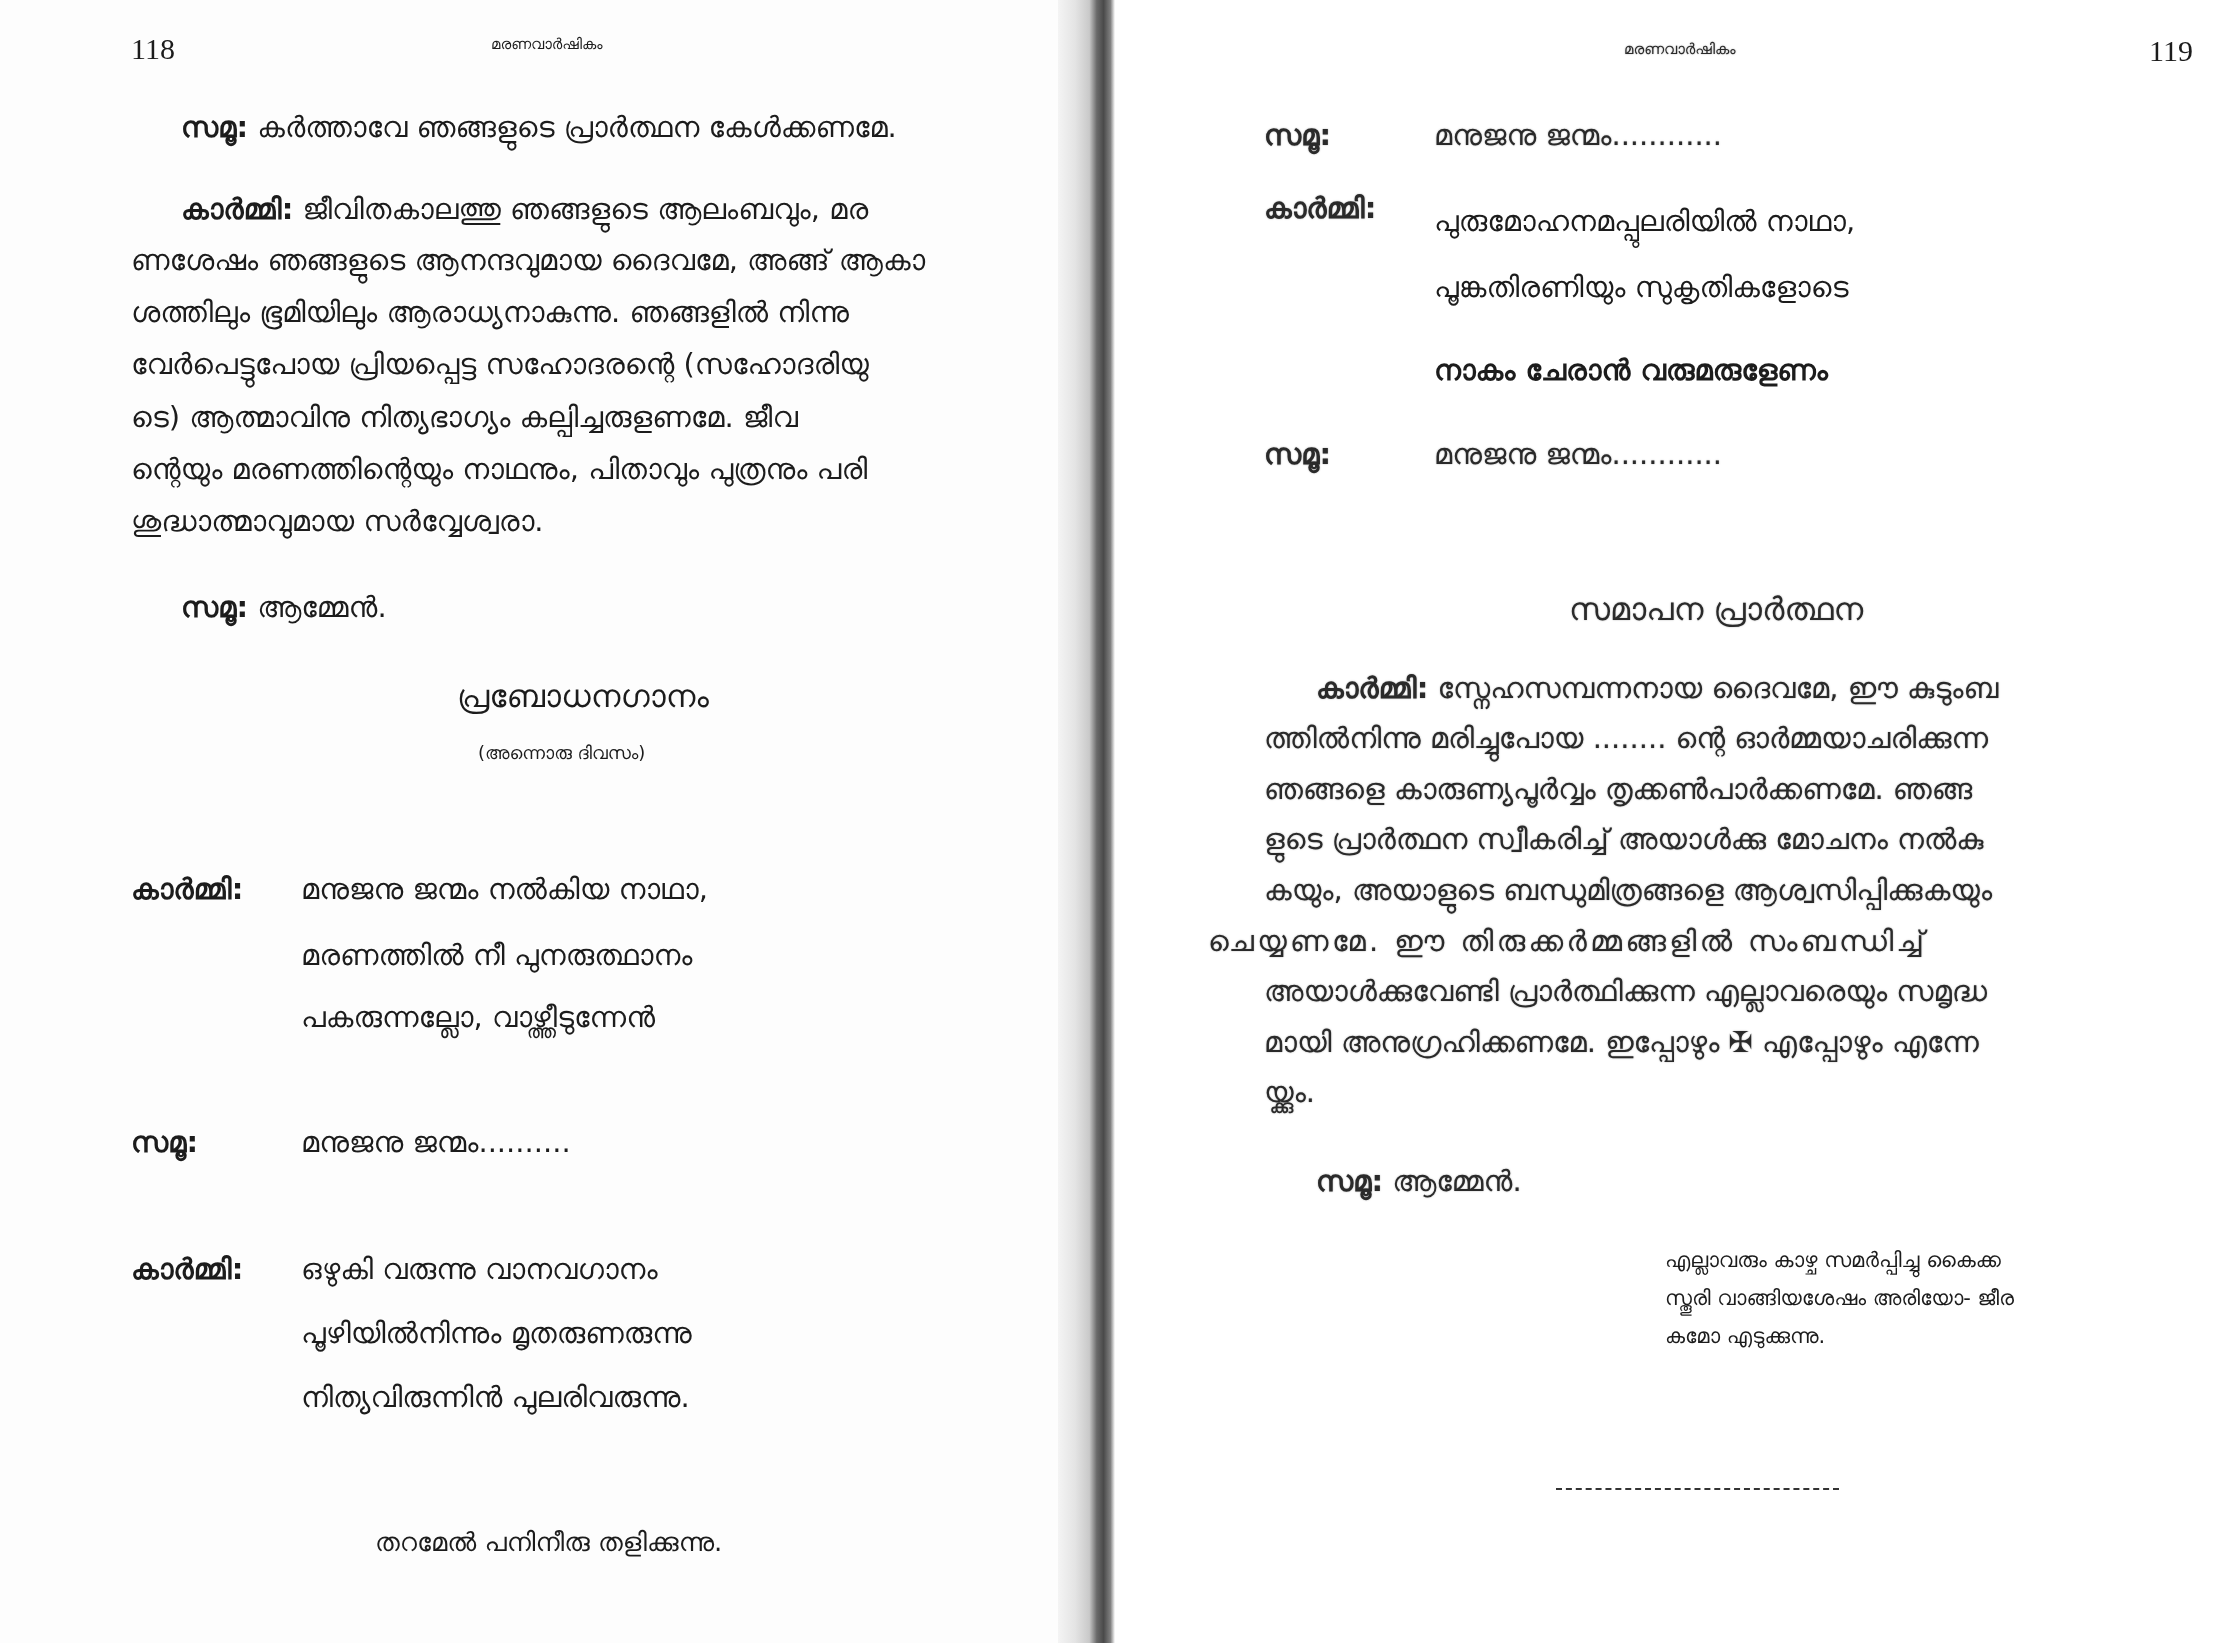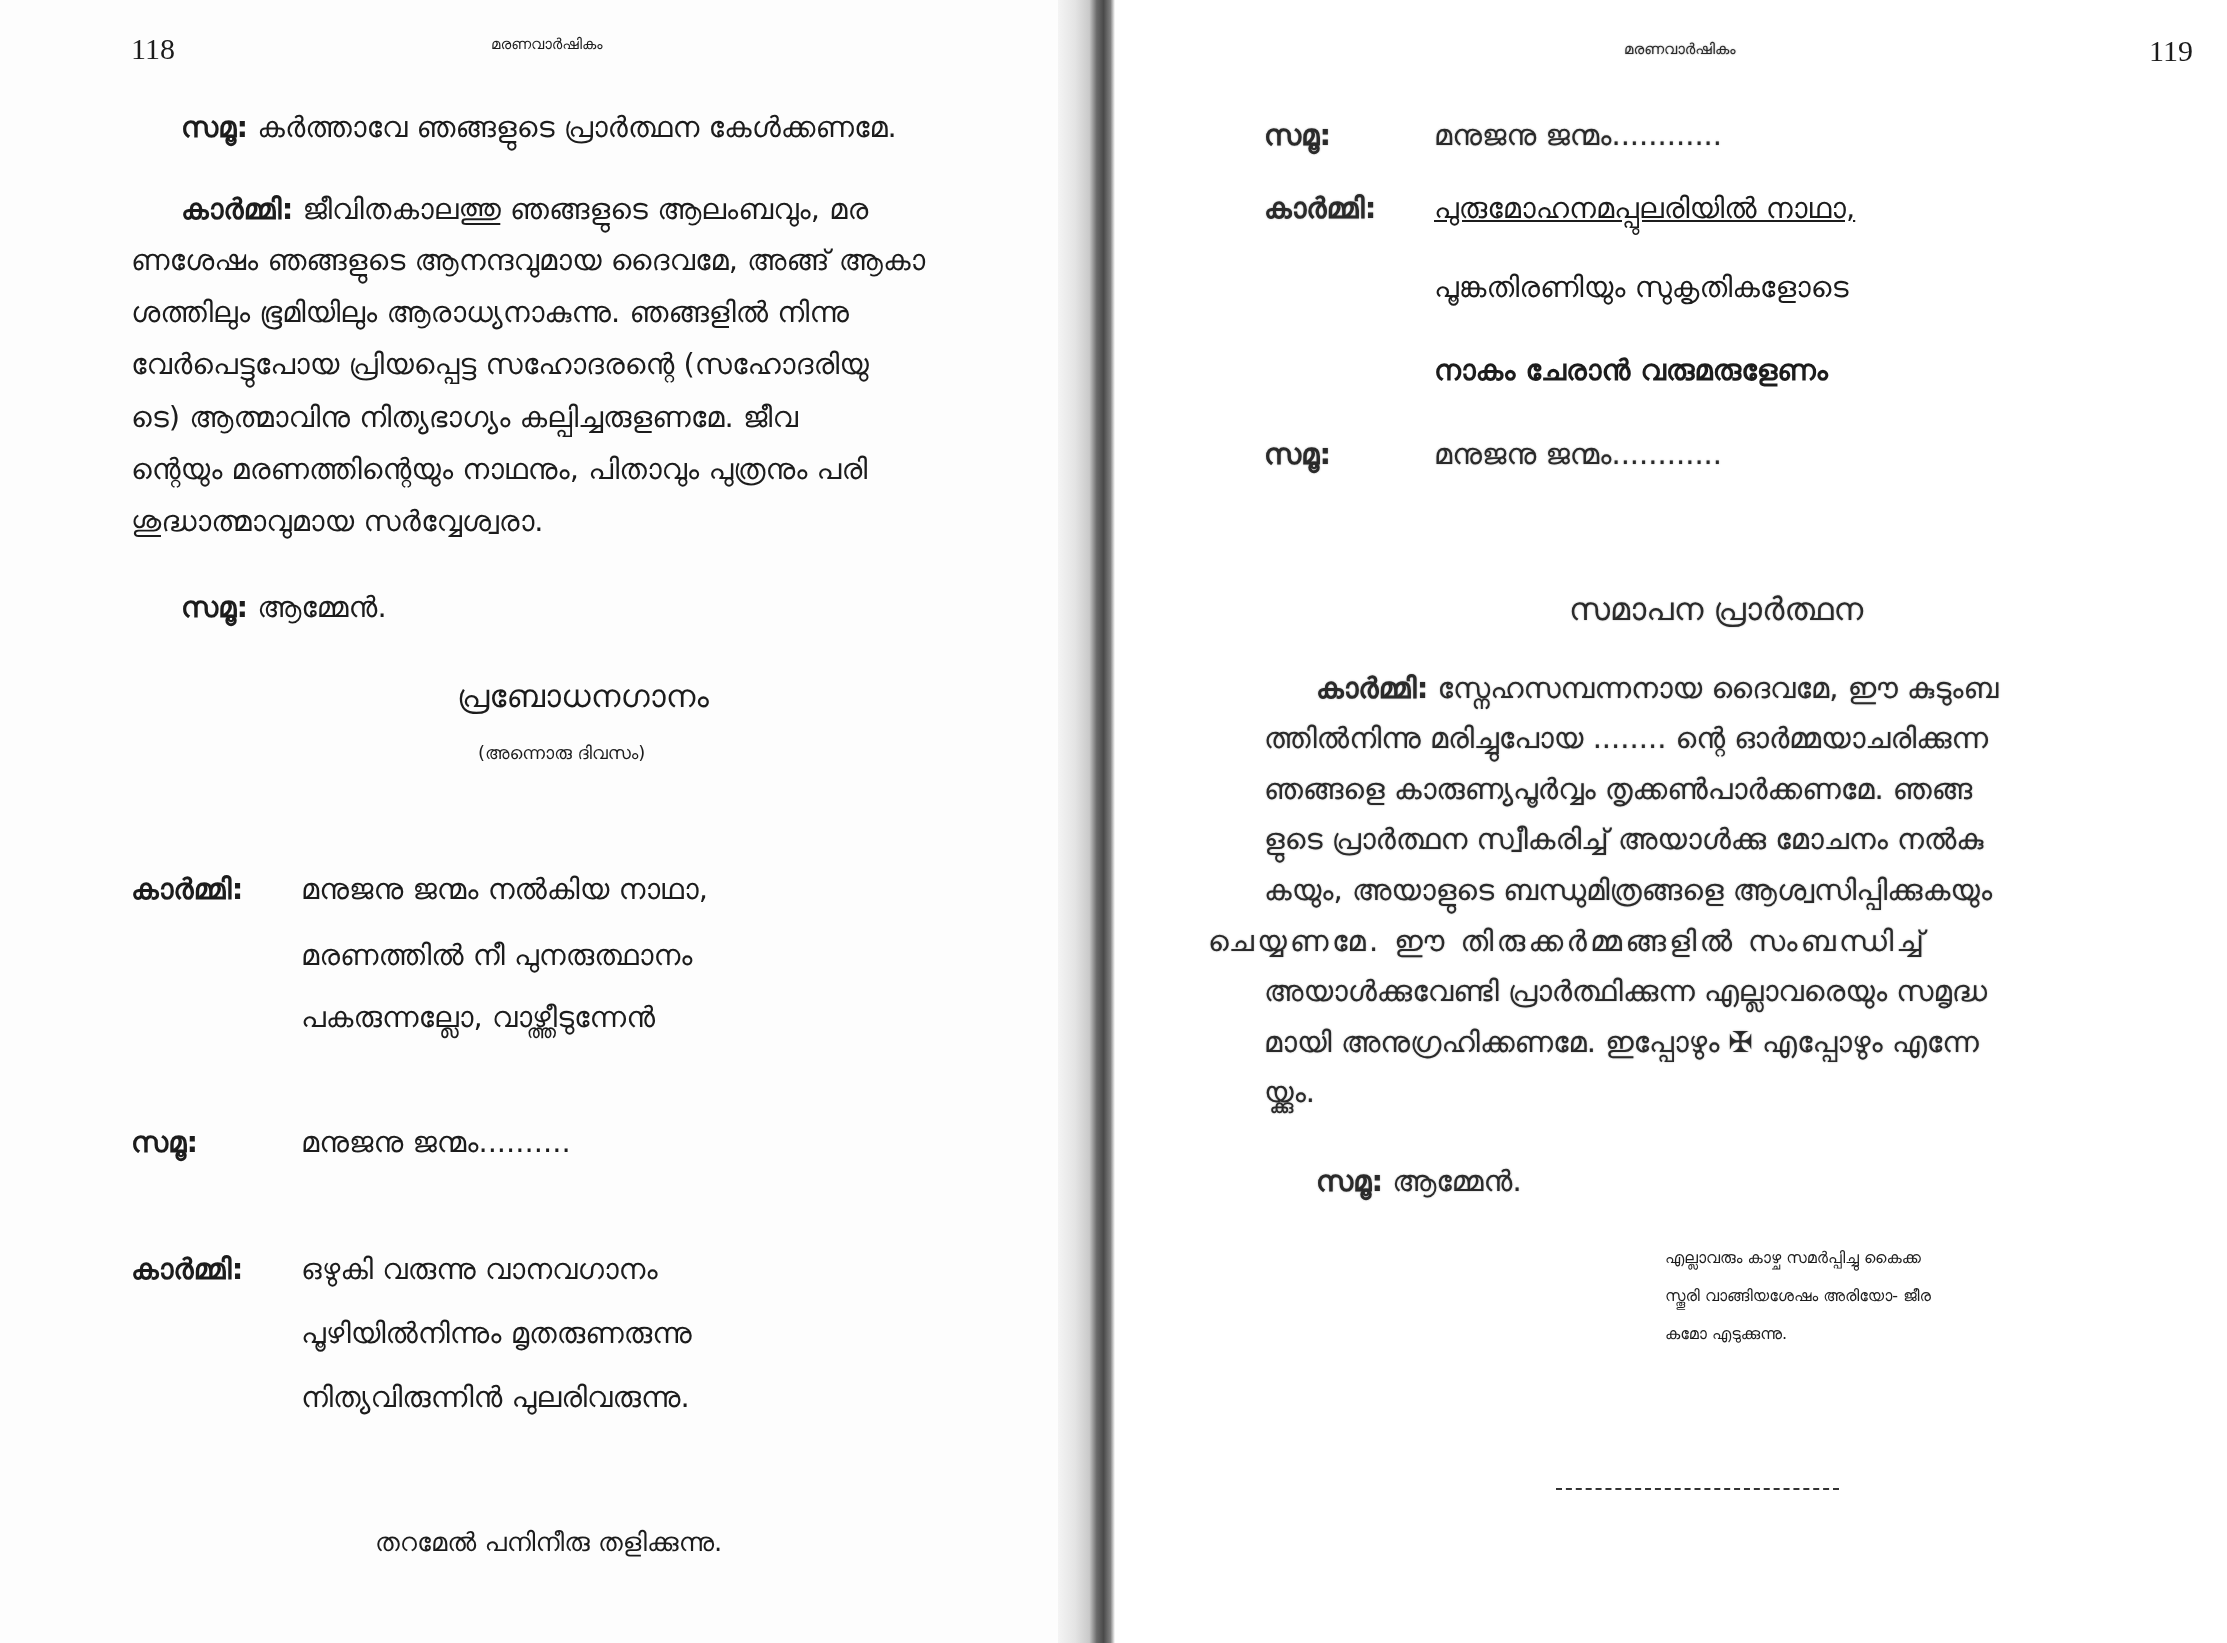--- a/index.html
+++ b/index.html
@@ -15,21 +15,21 @@
   .gutter { position: absolute; top: 0; height: 1644px; left: 1058px; width: 57px;
     background: linear-gradient(to right, #f4f4f4 0%, #e4e4e4 30%, #c9c9c9 55%, #6a6a6a 68%, #4a4a4a 80%, #808080 92%, #ffffff 100%); }
 
   .abs { position: absolute; white-space: nowrap; margin-left: 44px; }
   .pnum { font-family: "Liberation Serif", serif; font-size: 30px; }
   .runhead { font-size: 15px; }
   .txt { font-size: 29px; }
   .b { font-weight: bold; }
   .title { font-size: 32px; font-weight: normal; }
   .sub { font-size: 18px; }
-  .small { font-size: 16px; }
+  .small { font-size: 21px; }
   .blur { color: #2a2a2a; text-shadow: 0 0 1.7px rgba(0,0,0,0.35); }
   .dash { position: absolute; left: 1556px; top: 1488px; width: 283px; border-top: 2.5px dashed #333; }
 </style>
 </head>
 <body>
 
 <div class="page page-left"></div>
 <div class="gutter"></div>
 <div class="page page-right"></div>
 
@@ -86,21 +86,21 @@
 <div class="abs runhead blur" style="left:1580px; top:40px;">മരണവാർഷികം</div>
 <div class="abs pnum" style="left:2105px; top:34px;">119</div>
 
 <div>
   <div class="abs txt b blur" style="left:1220px; top:118px;">സമൂ:</div>
   <div class="abs txt blur" style="left:1390px; top:118px;">മനുജനു ജന്മം............</div>
 </div>
 
 <div>
   <div class="abs txt b blur" style="left:1220px; top:191px;">കാർമ്മി:</div>
-  <div class="abs txt" style="left:1390px; top:191px;text-decoration:underline;">പുരുമോഹനമപ്പുലരിയിൽ നാഥാ,</div>
+  <div class="abs txt" style="left:1390px; top:204px;">പുരുമോഹനമപ്പുലരിയിൽ നാഥാ,</div>
   <div class="abs txt" style="left:1390px; top:270px;">പൂങ്കതിരണിയും  സുകൃതികളോടെ</div>
   <div class="abs txt" style="left:1390px; top:353px;font-weight:bold;">നാകം ചേരാൻ വരുമരുളേണം</div>
 </div>
 
 <div>
   <div class="abs txt b blur" style="left:1220px; top:437px;">സമൂ:</div>
   <div class="abs txt blur" style="left:1390px; top:437px;">മനുജനു ജന്മം............</div>
 </div>
 
 <div class="abs title blur" style="left:1525px; top:590px;">സമാപന പ്രാർത്ഥന</div>

